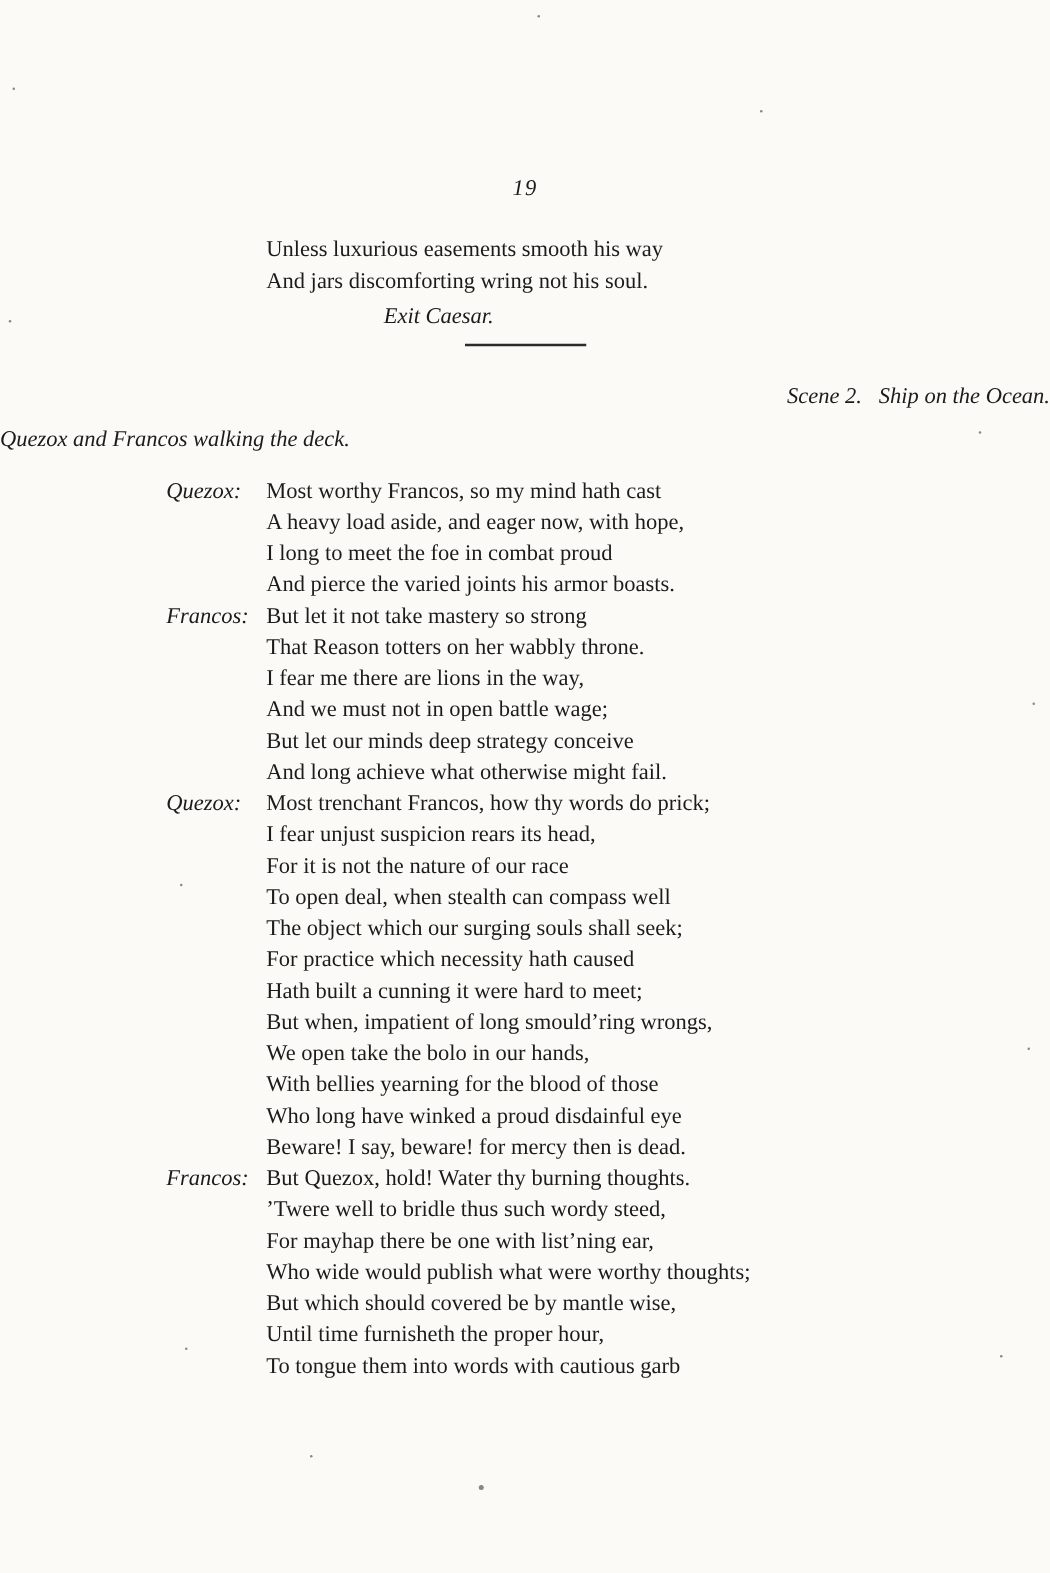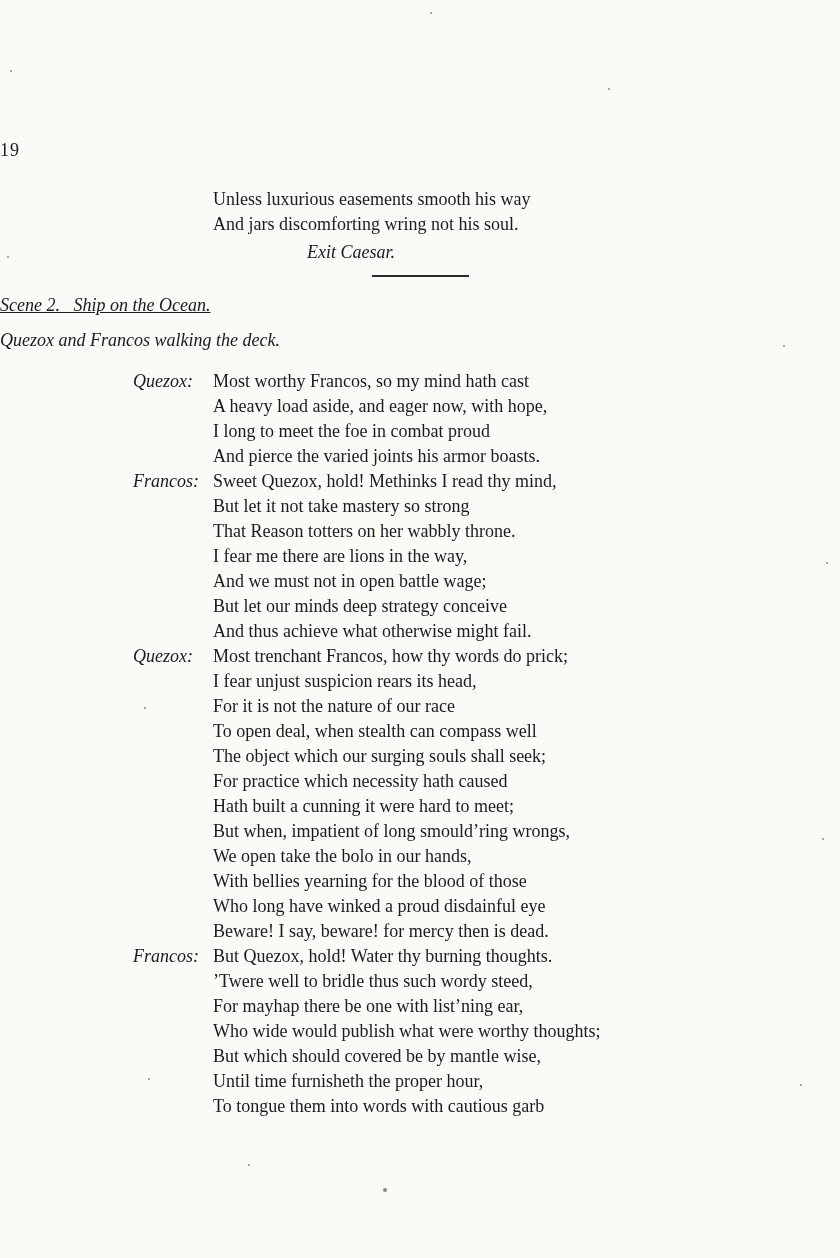--- a/index.html
+++ b/index.html
@@ -13,47 +13,47 @@
     color: var(--ink, #1b1b1b);
     font-family: "Liberation Serif", "DejaVu Serif", serif;
     font-size: 18px;
     position: relative;
     overflow: hidden;
   }
   .page {
     padding-top: 138px;
   }
   .page-number {
-    text-align: left;
+    text-align: center;
     letter-spacing: 1px;
     line-height: 25px;
+    font-style: italic;
   }
   .opening {
     margin: 24px 0 0 213px;
     line-height: 25px;
   }
   .exit {
     margin: 3px 138px 0 0;
     text-align: center;
     font-style: italic;
     line-height: 25px;
   }
   .rule {
     width: 97px;
     border: none;
     border-top: 2px solid #2b2b2b;
     margin: 10px auto 0 auto;
   }
   .scene-heading {
-    margin-top: 16px;
-    text-align: left;
+    margin-top: 27px;
+    text-align: right;
     font-style: italic;
     white-space: pre;
     line-height: 25px;
-    text-decoration: underline;
   }
   .stage-direction {
     margin-top: 10px;
     text-align: left;
     font-style: italic;
     line-height: 25px;
   }
   .dialogue {
     margin-top: 16px;
   }
@@ -120,27 +120,26 @@
         <div class="lines">
           <div class="line">Most worthy Francos, so my mind hath cast</div>
           <div class="line">A heavy load aside, and eager now, with hope,</div>
           <div class="line">I long to meet the foe in combat proud</div>
           <div class="line">And pierce the varied joints his armor boasts.</div>
         </div>
       </div>
       <div class="speech">
         <span class="speaker">Francos:</span>
         <div class="lines">
-          <div class="line">Sweet Quezox, hold! Methinks I read thy mind,</div>
           <div class="line">But let it not take mastery so strong</div>
           <div class="line">That Reason totters on her wabbly throne.</div>
           <div class="line">I fear me there are lions in the way,</div>
           <div class="line">And we must not in open battle wage;</div>
           <div class="line">But let our minds deep strategy conceive</div>
-          <div class="line">And thus achieve what otherwise might fail.</div>
+          <div class="line">And long achieve what otherwise might fail.</div>
         </div>
       </div>
       <div class="speech">
         <span class="speaker">Quezox:</span>
         <div class="lines">
           <div class="line">Most trenchant Francos, how thy words do prick;</div>
           <div class="line">I fear unjust suspicion rears its head,</div>
           <div class="line">For it is not the nature of our race</div>
           <div class="line">To open deal, when stealth can compass well</div>
           <div class="line">The object which our surging souls shall seek;</div>

